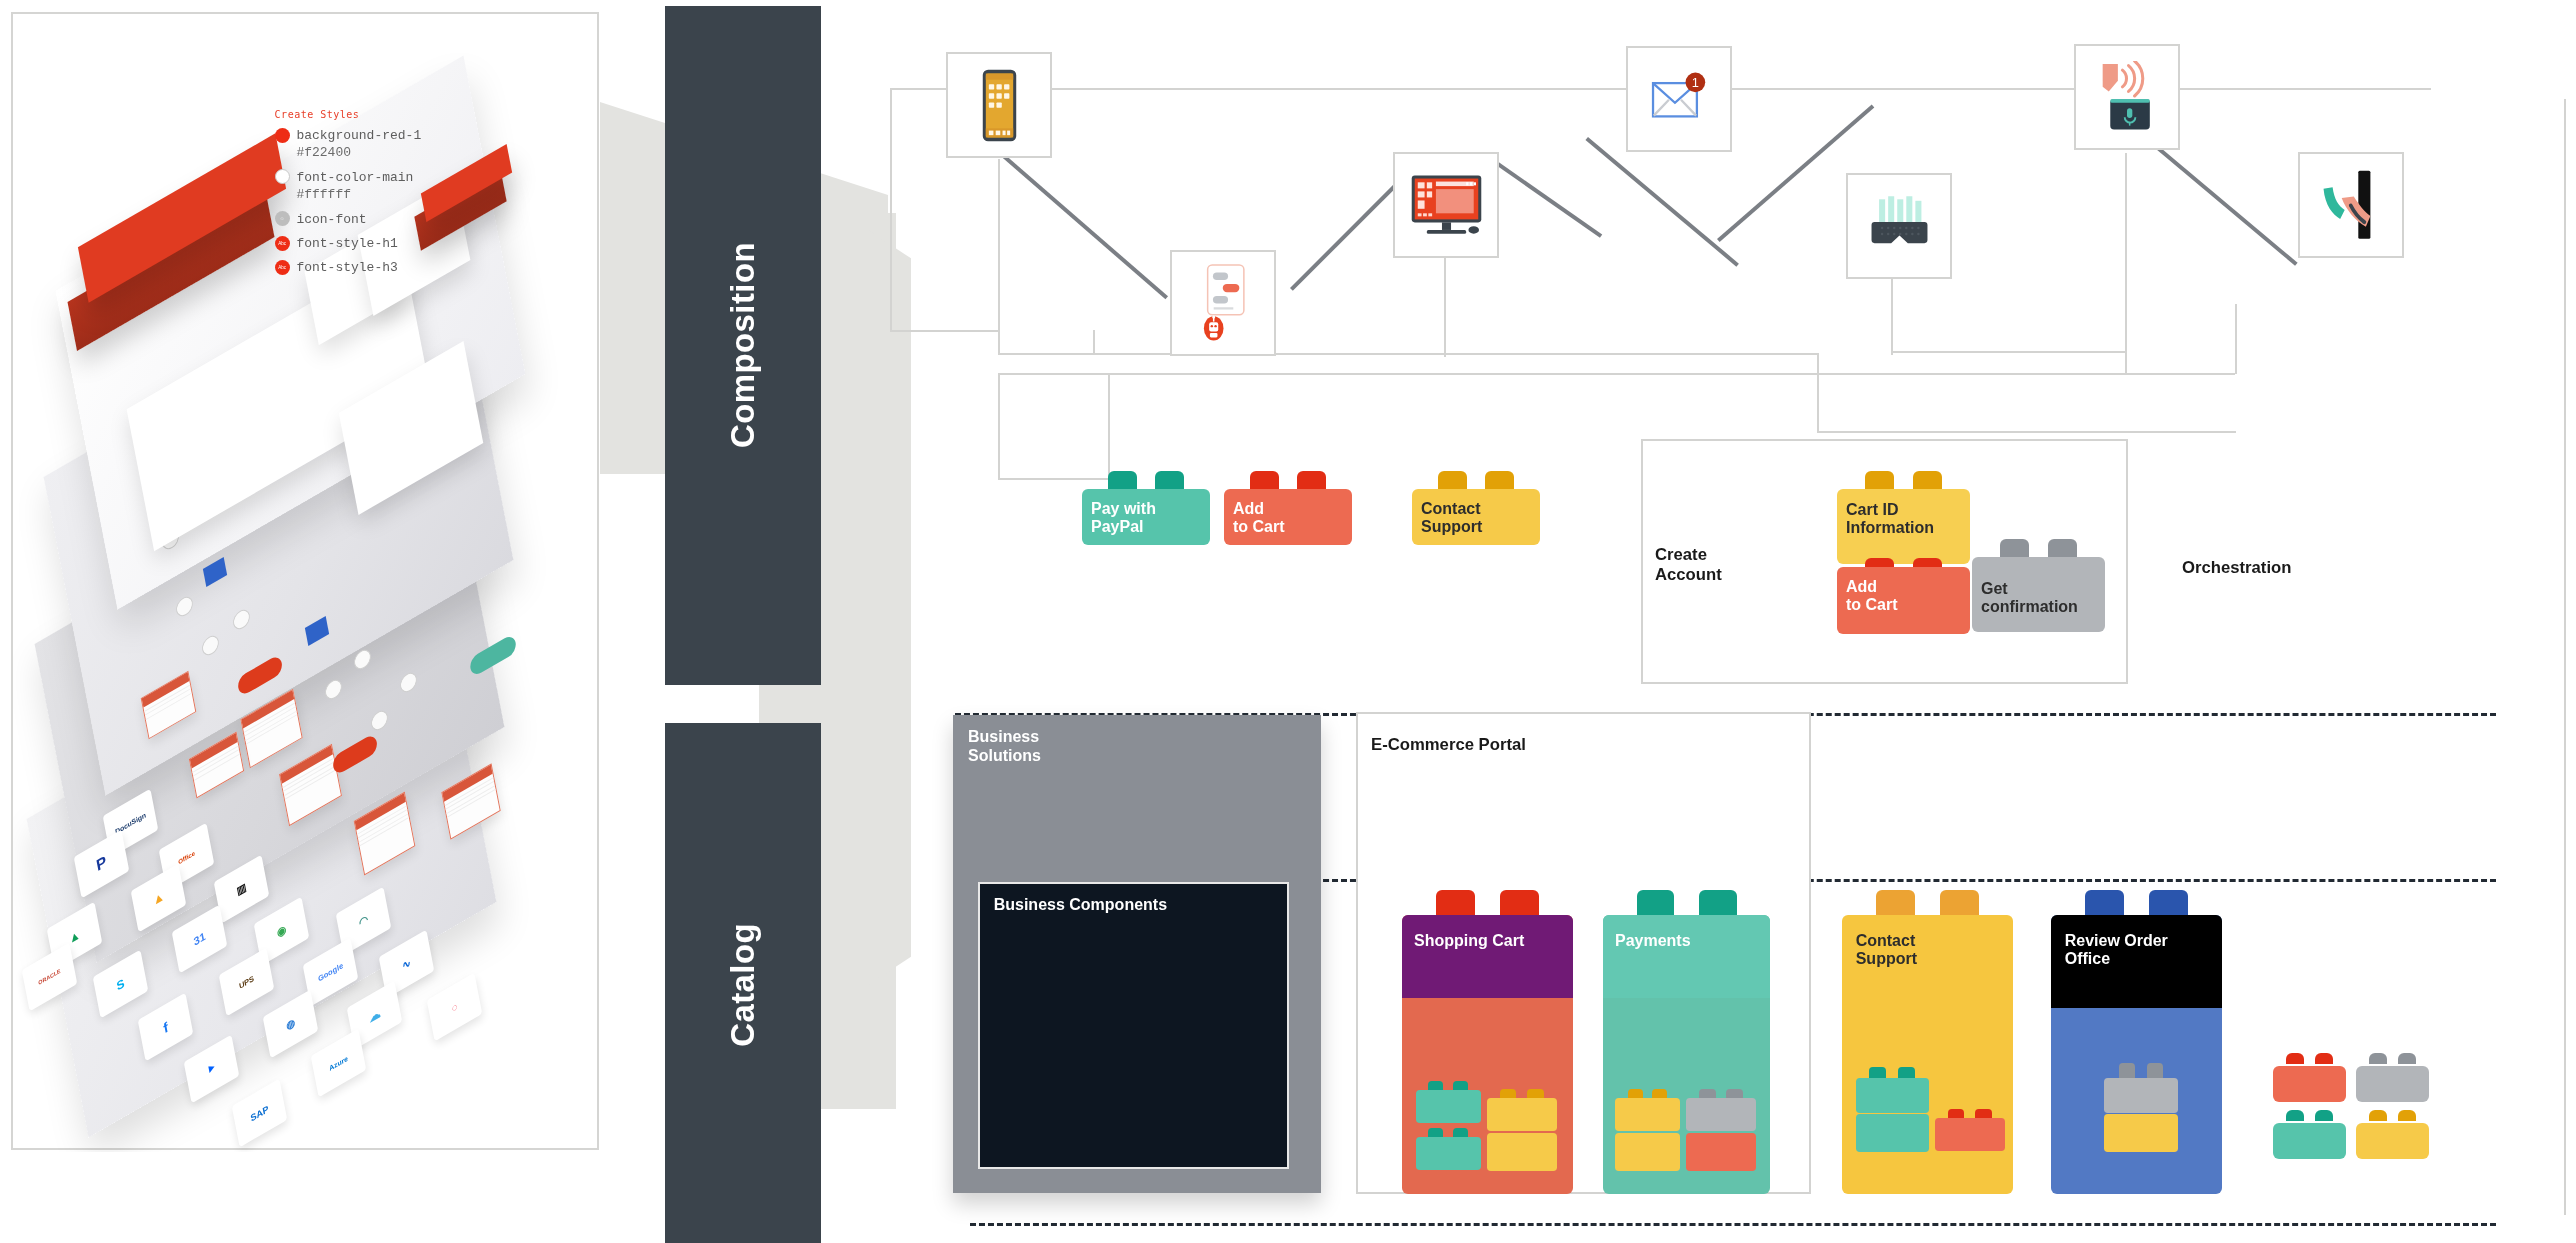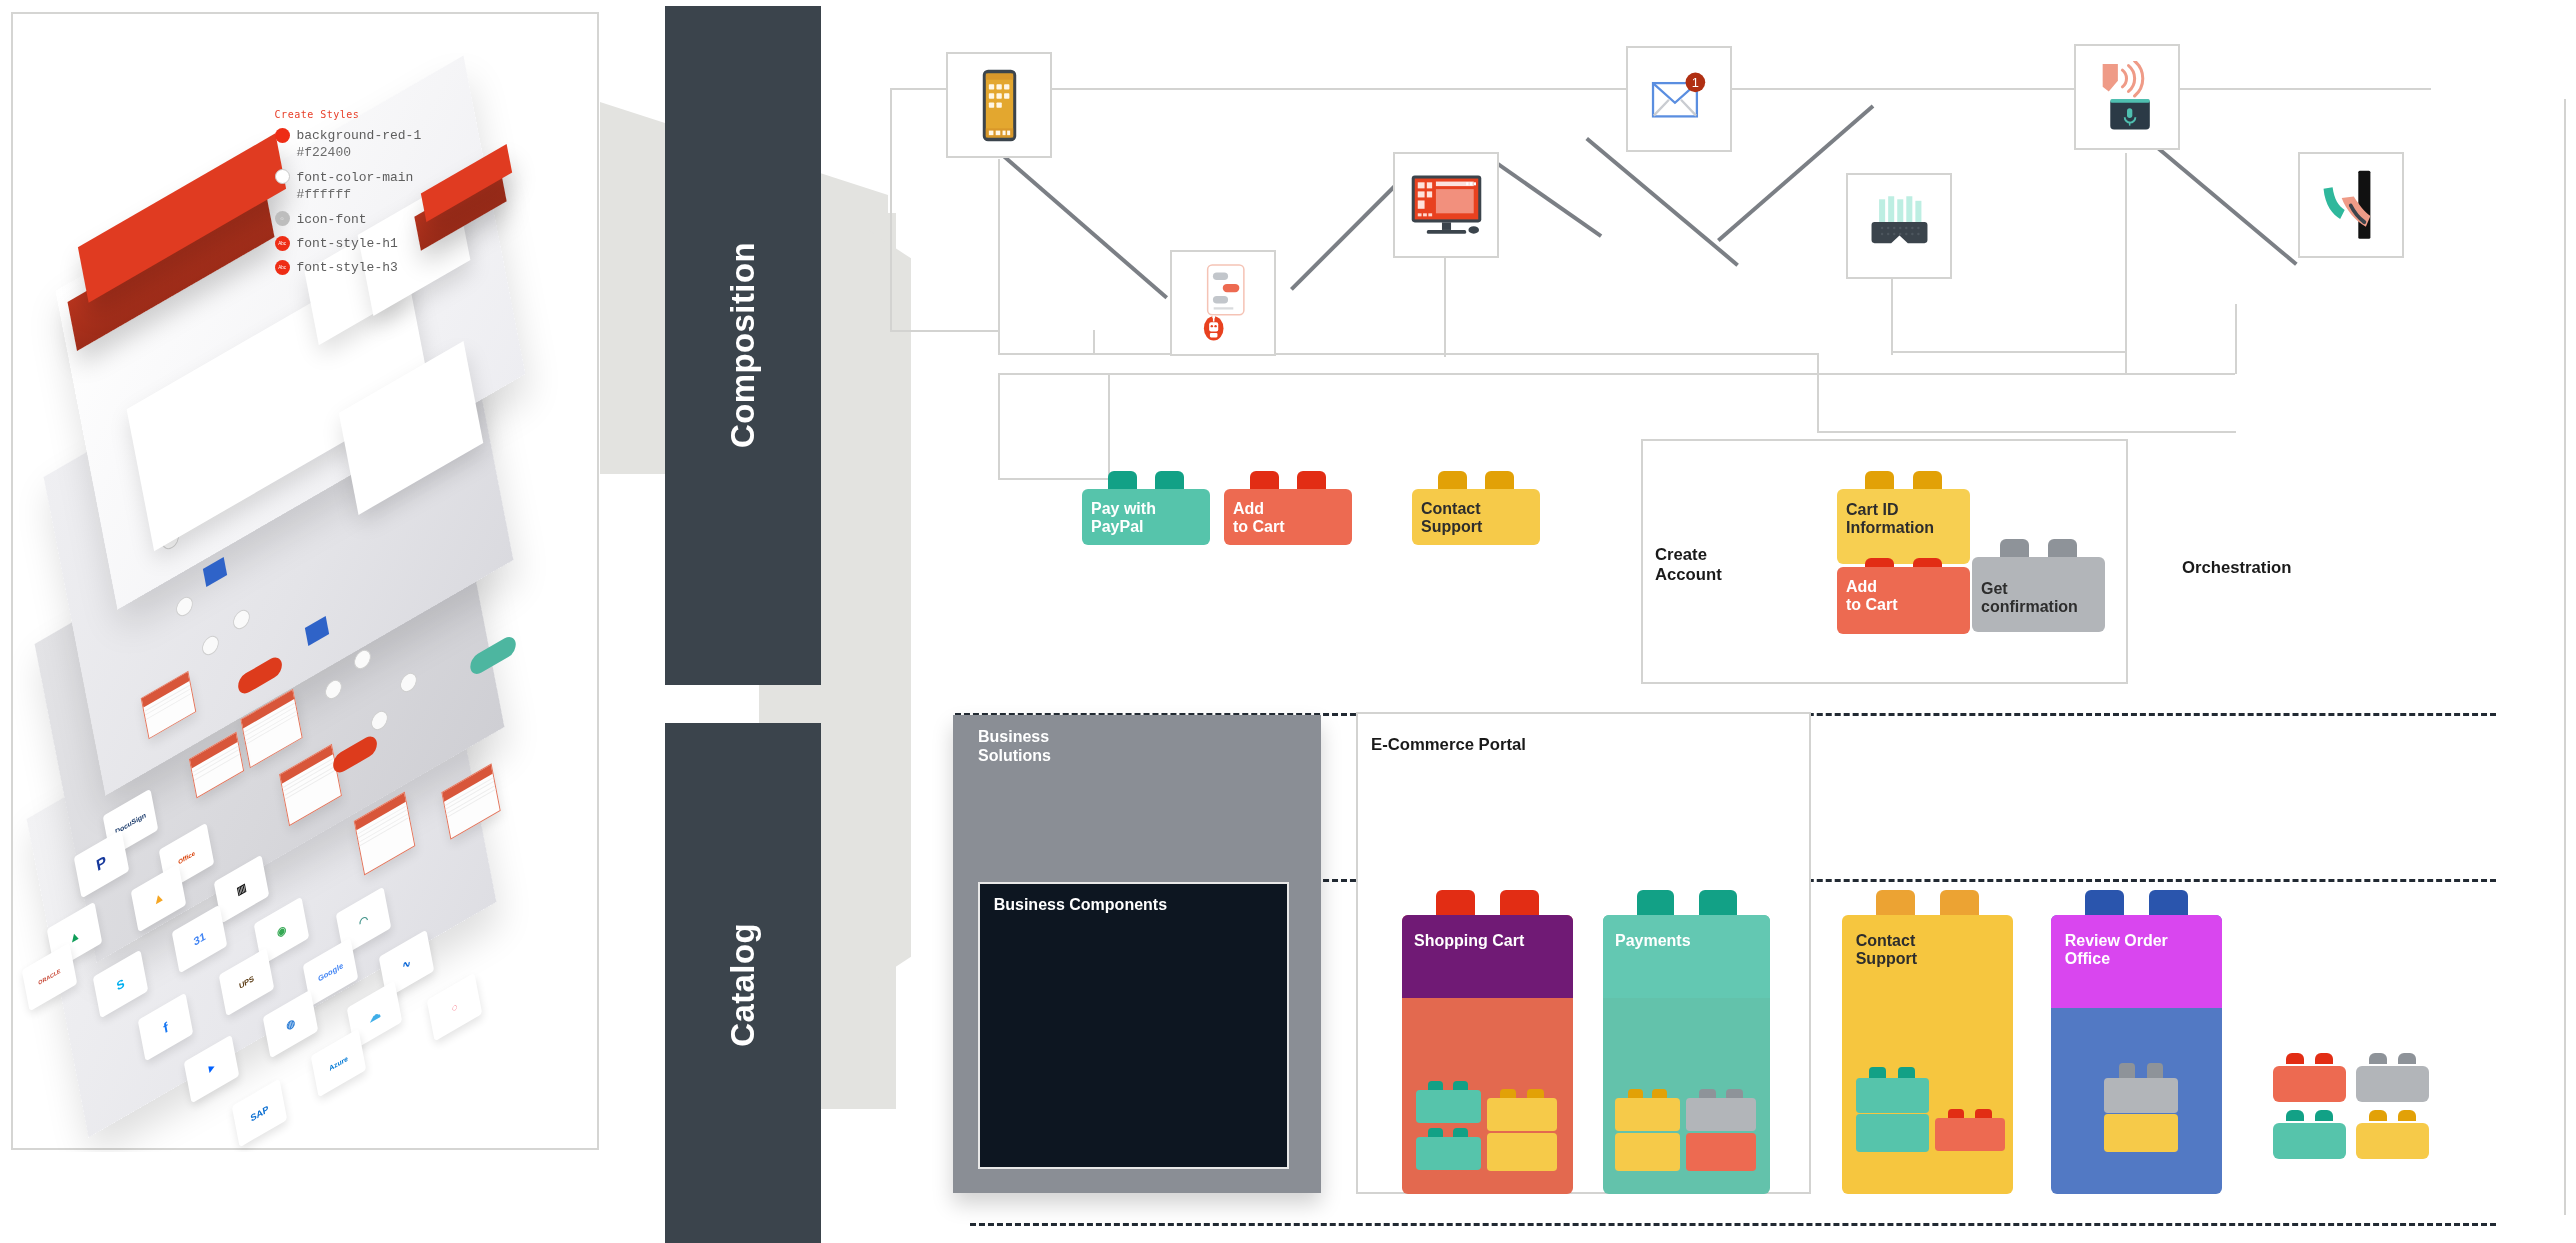--- a/index.html
+++ b/index.html
@@ -562,21 +562,21 @@
   </div>
 
   <div class="sect-label" style="left:2182px; top:558px;">Orchestration</div>
 
   <div class="dash-line" style="left:955px; top:713px; width:1541px;"></div>
   <div class="dash-line" style="left:955px; top:879px; width:1541px;"></div>
   <div class="dash-line" style="left:970px; top:1223px; width:1526px;"></div>
 
   <div class="solbox" style="left:953px; top:715px; width:368px; height:478px; background:#8a8e95;
               box-shadow:0 10.6px 20px rgba(0,0,0,.18);">
-    <div class="sol-title" style="color:#fff; padding:12px 0 0 25px;">
+    <div class="sol-title" style="color:#fff; padding:12px 0 0 15px;">
       <div>Business</div>
       <div>Solutions</div>
     </div>
   </div>
 
   <div class="solbox" style="left:978px; top:882px; width:311px; height:287px; background:#0d1621;
               border:2.3px solid #e8e8e8;">
     <div class="sol-title" style="color:#fff; padding:10.6px 0 0 13.7px;">Business Components</div>
   </div>
 
@@ -693,21 +693,21 @@
       </div>
     </div>
   </div>
 
   <div class="brick" style="left:2051px; top:890px; width:171px; height:304px;">
     <div class="studs" style="height:27px; padding:0 21px;">
       <div class="stud" style="background:#2a55ad;"></div>
       <div class="stud" style="background:#2a55ad;"></div>
     </div>
     <div class="body" style="height:279px; background:#5279c4; padding:0;">
-      <div style="height:93px; background:#d946ef; border-radius:6px 6px 0 0; padding:16.7px 13.7px;">
+      <div style="height:93px; background:#000000; border-radius:6px 6px 0 0; padding:16.7px 13.7px;">
         <div class="lbl" style="color:#ffffff;">
           <div>Review Order</div>
           <div>Office</div>
         </div>
       </div>
       <div style="position:absolute; left:53px; bottom:42px; width:76px;">
         <div style="position:absolute; left:0; bottom:39px; width:74px; height:50px;">
           <div style="display:flex; justify-content:space-around; height:15px; padding:0 9px;">
             <div style="width:30%; height:100%; background:#8e9399; border-radius:3.8px 3.8px 0 0;"></div>
             <div style="width:30%; height:100%; background:#8e9399; border-radius:3.8px 3.8px 0 0;"></div>

